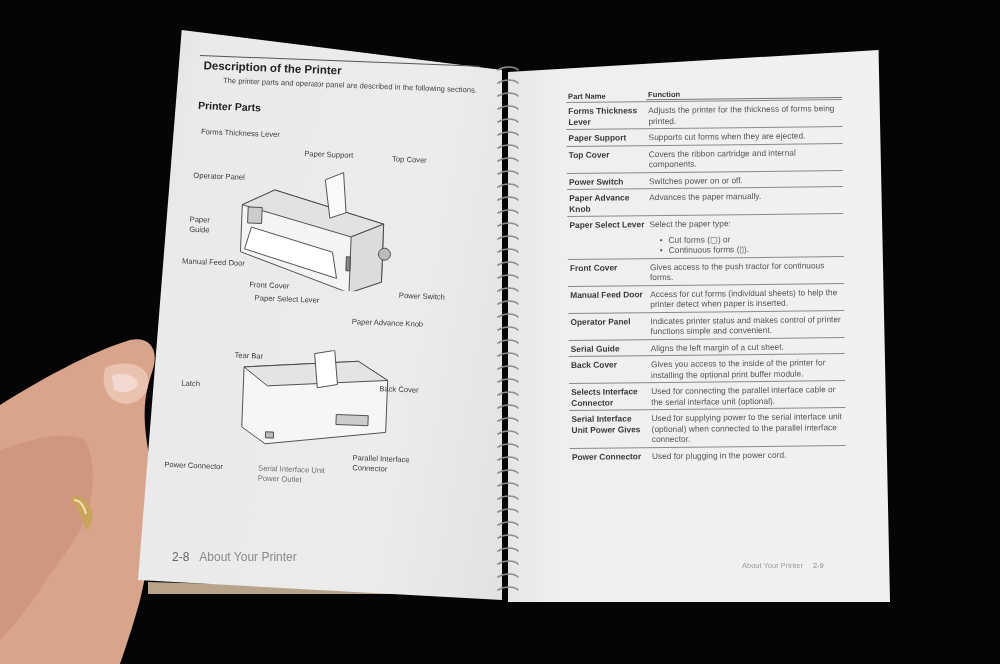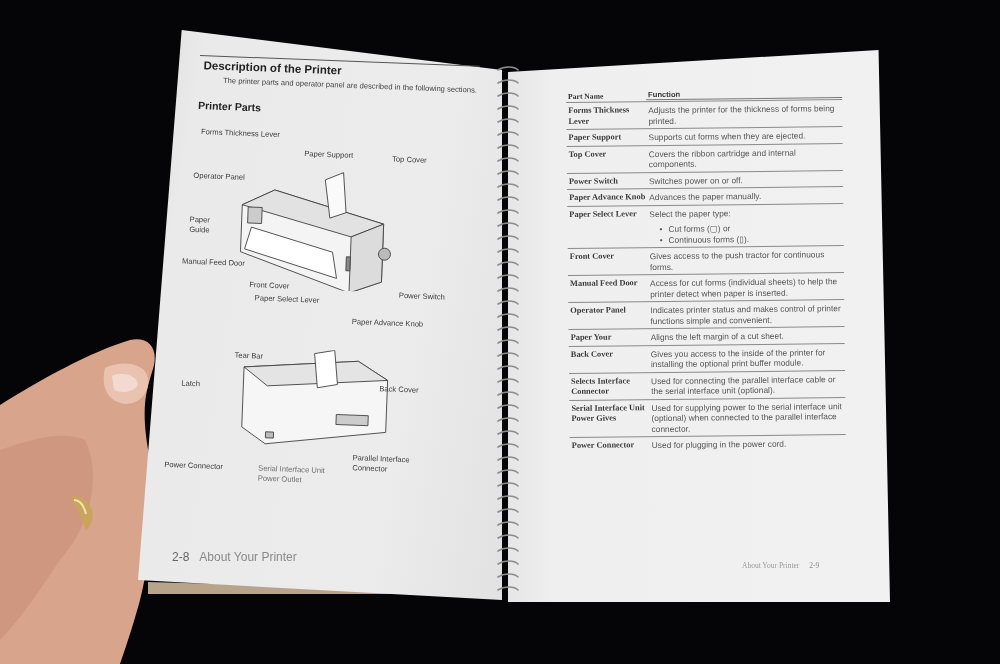--- a/index.html
+++ b/index.html
@@ -47,32 +47,32 @@
 
   .footer-left { position:absolute; left:172px; top:550px; font-size:12px; color:#8a8a8a; }
   .footer-left .num { color:#666; margin-right:10px; }
 
   
   .right-content {
     position:absolute; left:566px; top:88px; width:276px;
     transform:rotate(-0.6deg); transform-origin:0 0;
   }
   .tbl-head { display:flex; font-size:7.6px; font-weight:bold; color:#333; height:13px; align-items:flex-end; padding-bottom:1px; }
-  .col-name { width:80px; padding-left:2px; box-sizing:border-box;font-family:Liberation Serif, serif; }
+  .col-name { width:80px; padding-left:2px; box-sizing:border-box; }
   .col-func { flex:1; padding-left:2px; }
   .tbl-head .col-func { border-bottom:1px solid #777; }
   .row {
     display:flex; border-top:1px solid #8a8a8a; font-size:8.4px; line-height:10.5px;
     padding:3px 0 2px 0;
   }
   .row .col-name { font-weight:bold; color:#3a3a3a; }
   .row .col-func { color:#565656; }
   .bullets { margin:5px 0 0 0; padding:0 0 0 10px; list-style:none; }
   .bullets li::before { content:"•"; margin-right:6px; }
-  .footer-right { position:absolute; left:742px; top:561px; font-size:7.5px; color:#9a9a9a;font-family:Liberation Serif, serif; }
+  .footer-right { position:absolute; left:742px; top:561px; font-size:7.5px; color:#9a9a9a; }
   .footer-right .num { color:#8a8a8a; margin-left:10px; }
 </style>
 </head>
 <body>
 
 <svg class="hand" viewBox="0 0 1000 664">
   <path d="M0,405 C40,380 90,352 130,340 C150,336 160,350 152,372 C146,392 140,410 150,460 C158,500 150,560 140,600 C132,630 120,664 120,664 L0,664 Z" fill="#d9a48c"></path>
   <path d="M0,450 C30,440 60,430 85,440 C100,470 95,520 60,560 C40,590 20,620 0,640 Z" fill="#c98f78" opacity="0.6"></path>
   <path d="M105,368 C120,360 145,362 148,378 C150,392 140,404 125,404 C110,402 100,390 105,368 Z" fill="#eac2b0"></path>
   <path d="M112,376 C120,372 136,374 138,384 C136,392 122,394 114,390 Z" fill="#f3dad0"></path>
@@ -224,21 +224,21 @@
     </div>
   <div class="row">
       <div class="col-name">Manual Feed Door</div>
       <div class="col-func">Access for cut forms (individual sheets) to help the printer detect when paper is inserted.</div>
     </div>
   <div class="row">
       <div class="col-name">Operator Panel</div>
       <div class="col-func">Indicates printer status and makes control of printer functions simple and convenient.</div>
     </div>
   <div class="row">
-      <div class="col-name">Paper Your</div>
+      <div class="col-name">Serial Guide</div>
       <div class="col-func">Aligns the left margin of a cut sheet.</div>
     </div>
   <div class="row">
       <div class="col-name">Back Cover</div>
       <div class="col-func">Gives you access to the inside of the printer for installing the optional print buffer module.</div>
     </div>
   <div class="row">
       <div class="col-name">Selects Interface Connector</div>
       <div class="col-func">Used for connecting the parallel interface cable or the serial interface unit (optional).</div>
     </div>

